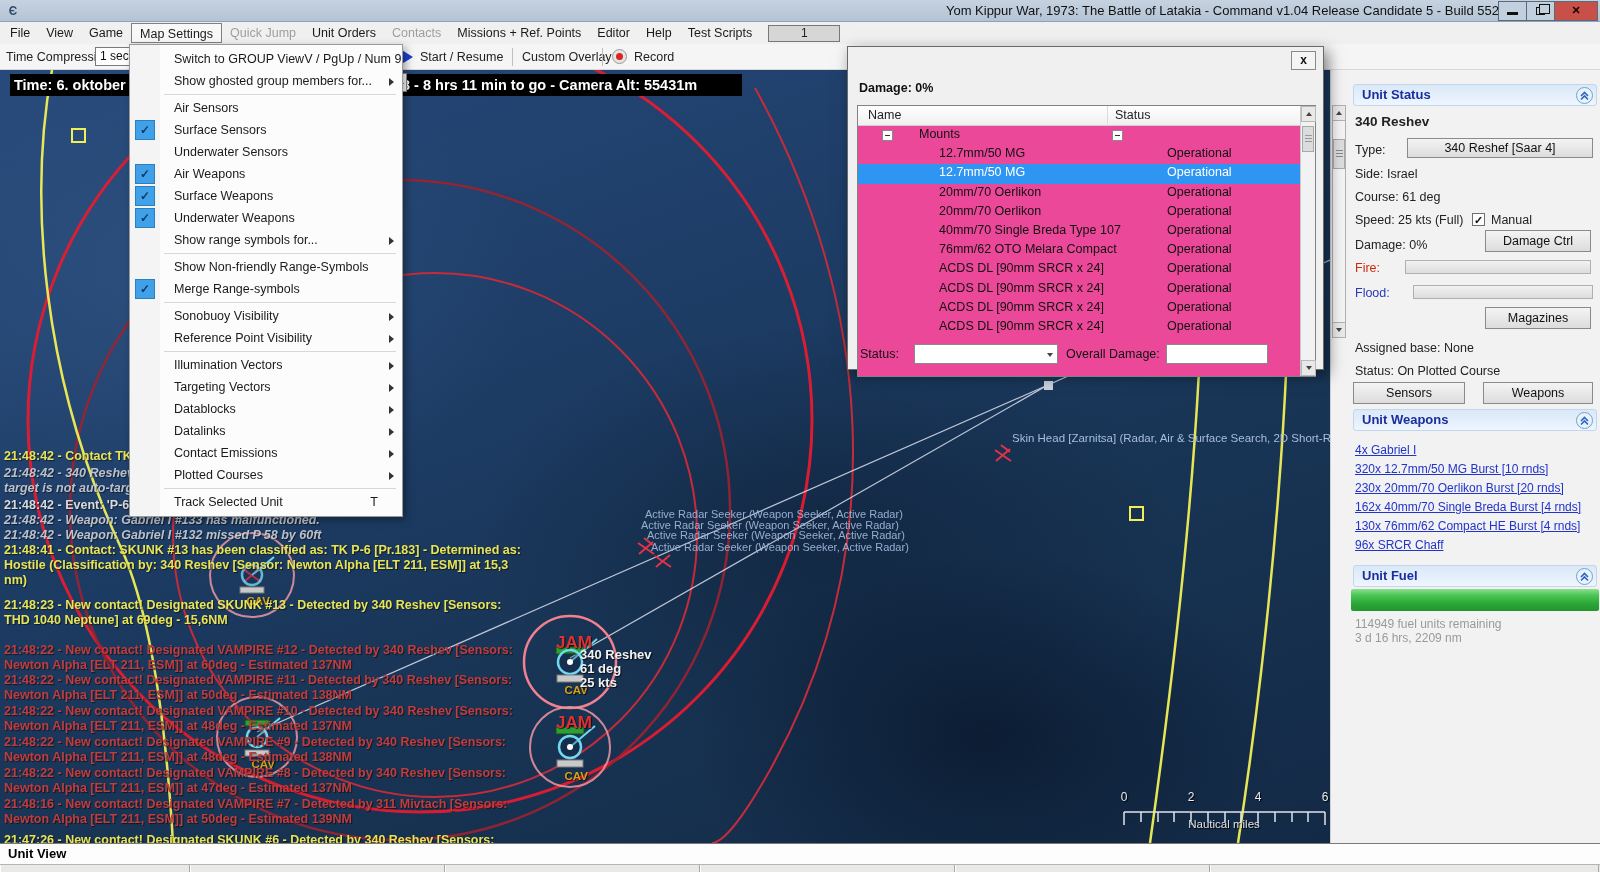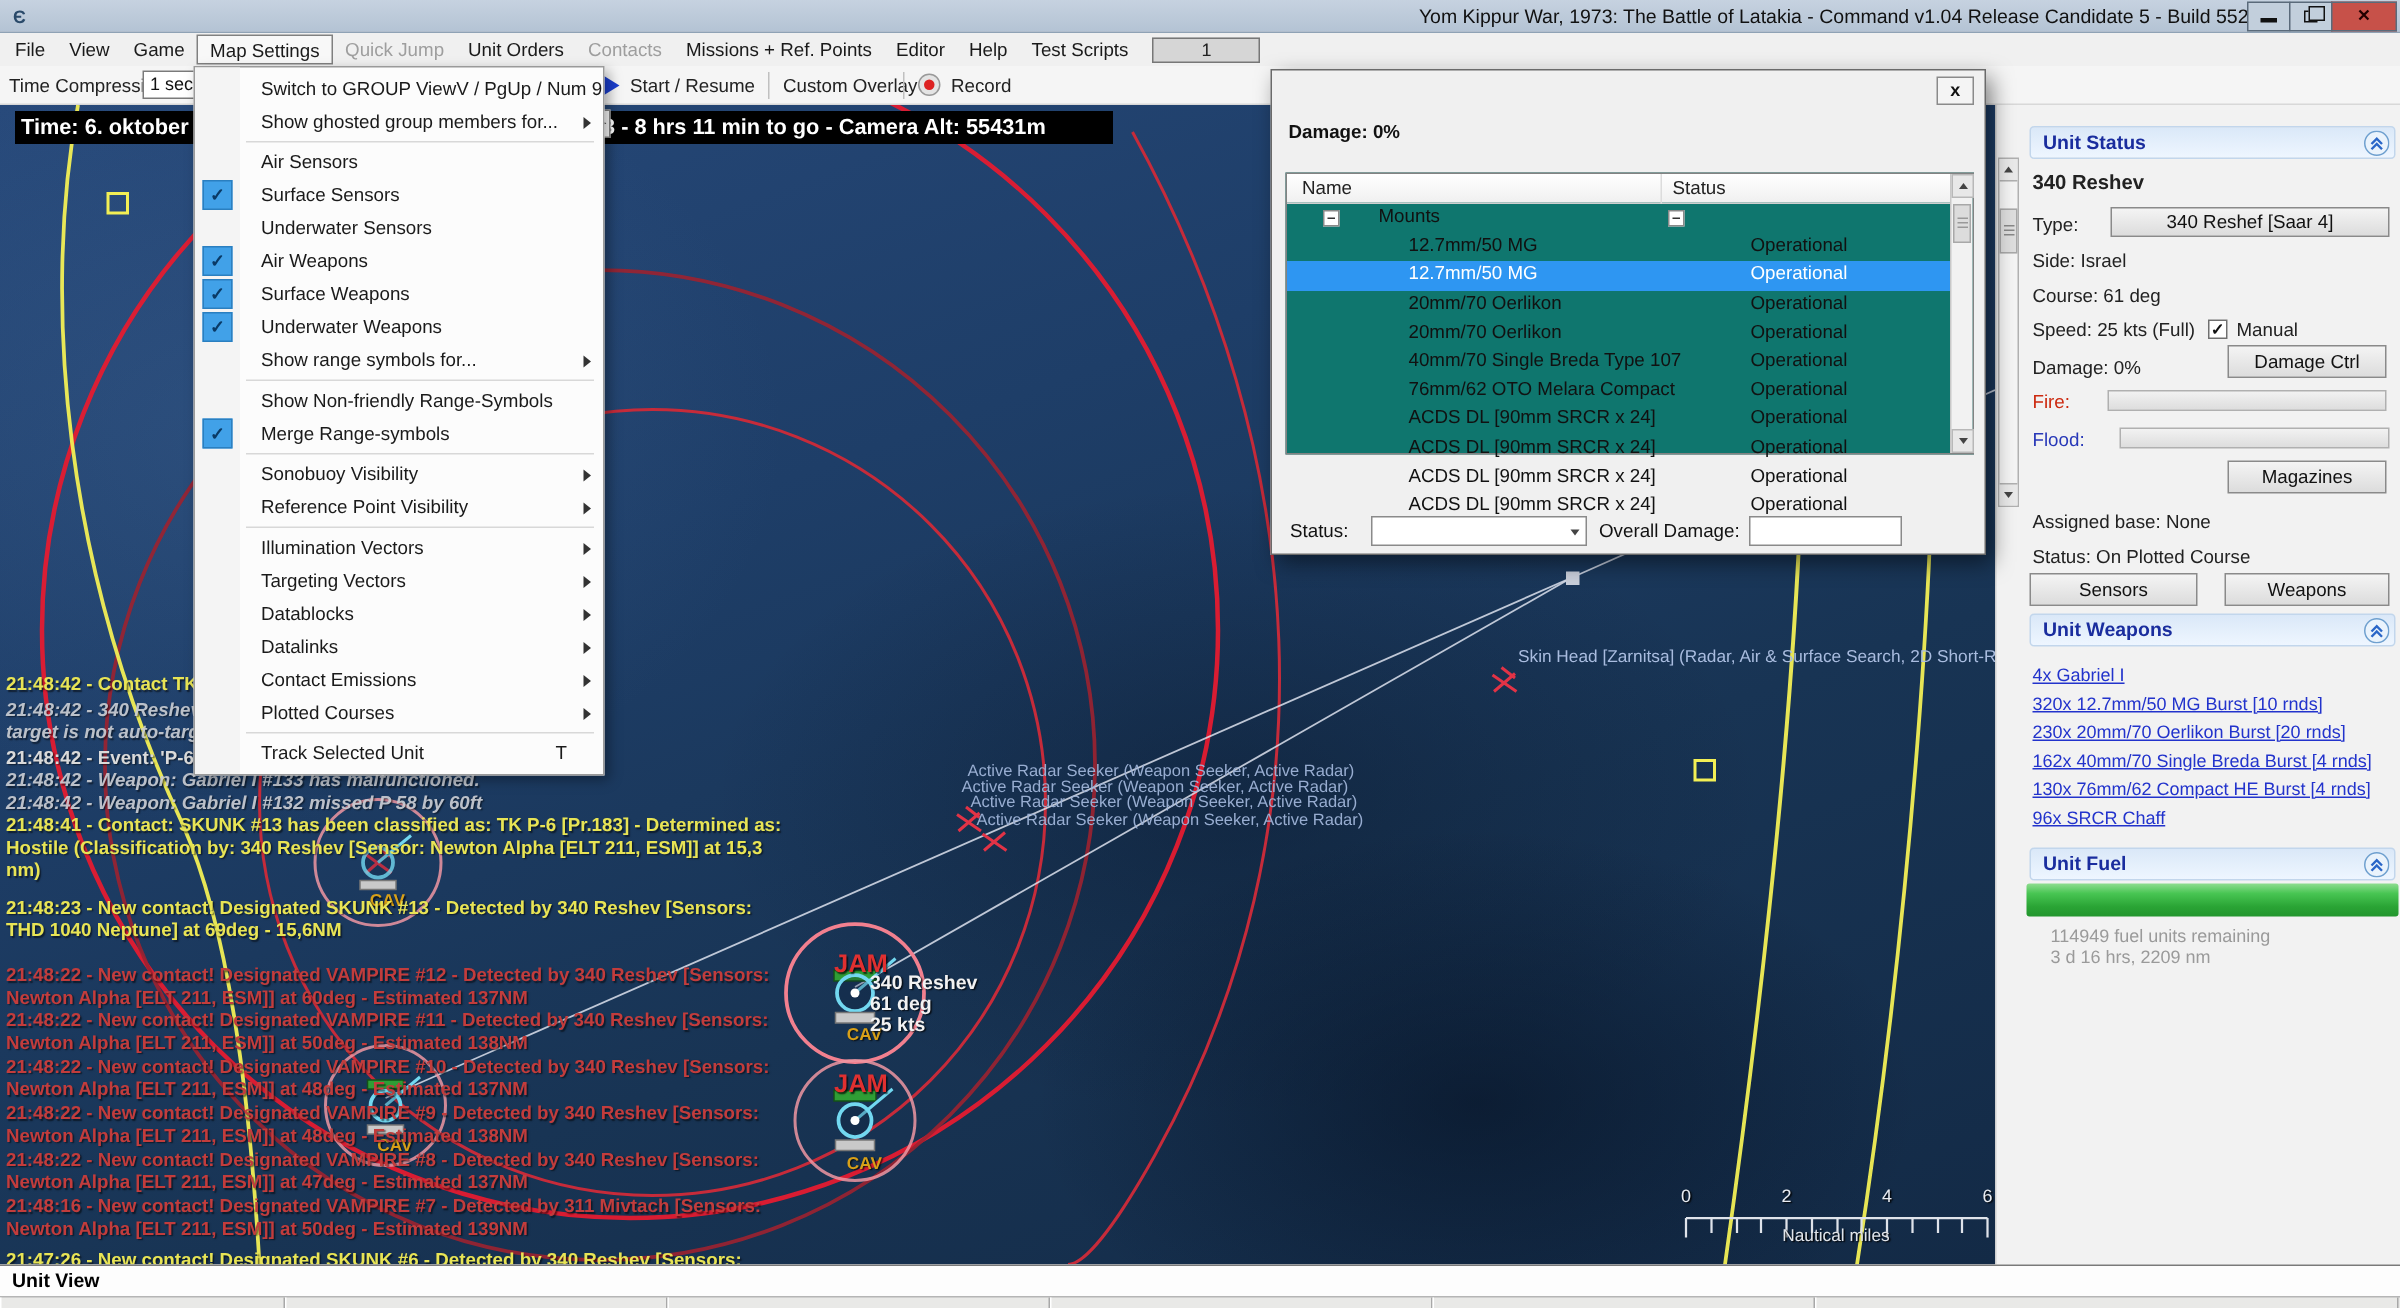--- a/index.html
+++ b/index.html
@@ -95,21 +95,21 @@
   .pm-check{position:absolute;left:5px;top:1px;width:20px;height:20px;background:#41a1e8;border:1px solid #2a7fc0;color:#0a3a66;font-weight:bold;font-size:12px;text-align:center;line-height:19px;}
   .pm-check::after{content:"✓";}
   .pm-arrow{position:absolute;right:8px;top:8px;width:0;height:0;border-top:4px solid transparent;border-bottom:4px solid transparent;border-left:5px solid #333;}
   .pm-sep{height:1px;background:#d8d8d8;margin:2px 6px 2px 34px;}
 
   
   .dialog{position:absolute;left:847px;top:46px;width:477px;height:324px;background:#f0f0f0;border:1px solid #6a6a6a;box-shadow:4px 5px 14px rgba(0,0,0,.5);z-index:30;}
   .dlg-title{position:absolute;left:0;top:0;width:100%;height:27px;background:linear-gradient(#fdfdfd,#eef0f3);border-bottom:1px solid #cfcfcf;text-align:center;font-size:14px;color:#111;line-height:26px;}
   .dlg-close{position:absolute;right:7px;top:4px;width:25px;height:19px;border:1px solid #8a8a8a;background:#f4f4f4;font-size:12px;font-weight:bold;text-align:center;line-height:17px;color:#111;}
   .dlg-damage{position:absolute;left:11px;top:34px;font-size:12.5px;font-weight:bold;color:#111;}
-  .dtable{position:absolute;left:9px;top:68px;width:459px;height:188px;background:#0f766e;border:1px solid #828282;}
+  .dtable{position:absolute;left:9px;top:58px;width:459px;height:272px;background:#ec4899;border:1px solid #828282;}
   .dt-head{position:absolute;left:0;top:0;width:443px;height:20px;background:linear-gradient(#fff,#f0f0f0);border-bottom:1px solid #cfcfcf;font-size:12.5px;color:#222;}
   .dt-head .c1{position:absolute;left:10px;top:2px;}
   .dt-head .c2{position:absolute;left:257px;top:2px;}
   .dt-head .cline{position:absolute;left:249px;top:0;width:1px;height:20px;background:#dcdcdc;}
   .dt-rows{position:absolute;left:0;top:20px;width:443px;}
   .dt-row{position:relative;height:19.2px;font-size:12.5px;color:#111;}
   .dt-row .nm{position:absolute;left:81px;top:1px;white-space:nowrap;}
   .dt-row .st{position:absolute;left:309px;top:1px;white-space:nowrap;}
   .dt-row.grp .nm{left:61px;}
   .dt-row.sel{background:#2e96f2;color:#fff;}
@@ -139,21 +139,21 @@
   .chev{position:absolute;right:3px;top:2px;width:17px;height:17px;}
   .btn{position:absolute;background:linear-gradient(#f4f4f4,#dcdcdc);border:1px solid #8a8a8a;text-align:center;font-size:12.5px;color:#111;}
   .sb-text{position:absolute;left:24px;white-space:nowrap;}
   .fire-lbl{color:#cc2a10;}
   .flood-lbl{color:#2838b8;}
   .meter{position:absolute;height:14px;background:linear-gradient(#f2f2f2,#ddd);border:1px solid #b0b0b0;}
   .cbx{position:absolute;width:13px;height:13px;background:#fff;border:1px solid #707070;font-size:11px;line-height:12px;text-align:center;color:#111;}
   .cbx::after{content:"✓";font-weight:bold;}
   .wlink{position:absolute;left:24px;color:#2233cc;text-decoration:underline;font-size:12px;white-space:nowrap;}
   .fuelbar{position:absolute;left:20px;top:519px;width:248px;height:22px;border-radius:2px;background:linear-gradient(180deg,#8fdd90 0%,#48c553 30%,#2aa435 70%,#23962e 100%);}
-  .fuel-txt{position:absolute;left:36px;color:#9a9a9a;font-size:12px;white-space:nowrap;}
+  .fuel-txt{position:absolute;left:24px;color:#9a9a9a;font-size:12px;white-space:nowrap;}
 
   
   .unitview{position:absolute;left:0;top:843px;width:1600px;height:21px;background:#fdfdfd;border-top:1px solid #7a7a7a;font-weight:bold;font-size:13px;color:#000;line-height:20px;padding-left:8px;}
   .statusstrip{position:absolute;left:0;top:864px;width:1600px;height:8px;background:#e9e9e7;border-top:1px solid #b5b5b5;}
   .ss-cell{position:absolute;top:0;height:8px;border-right:1px solid #a8a8a8;border-left:1px solid #fff;}
 </style>
 </head>
 <body>
 
 <div class="app">

